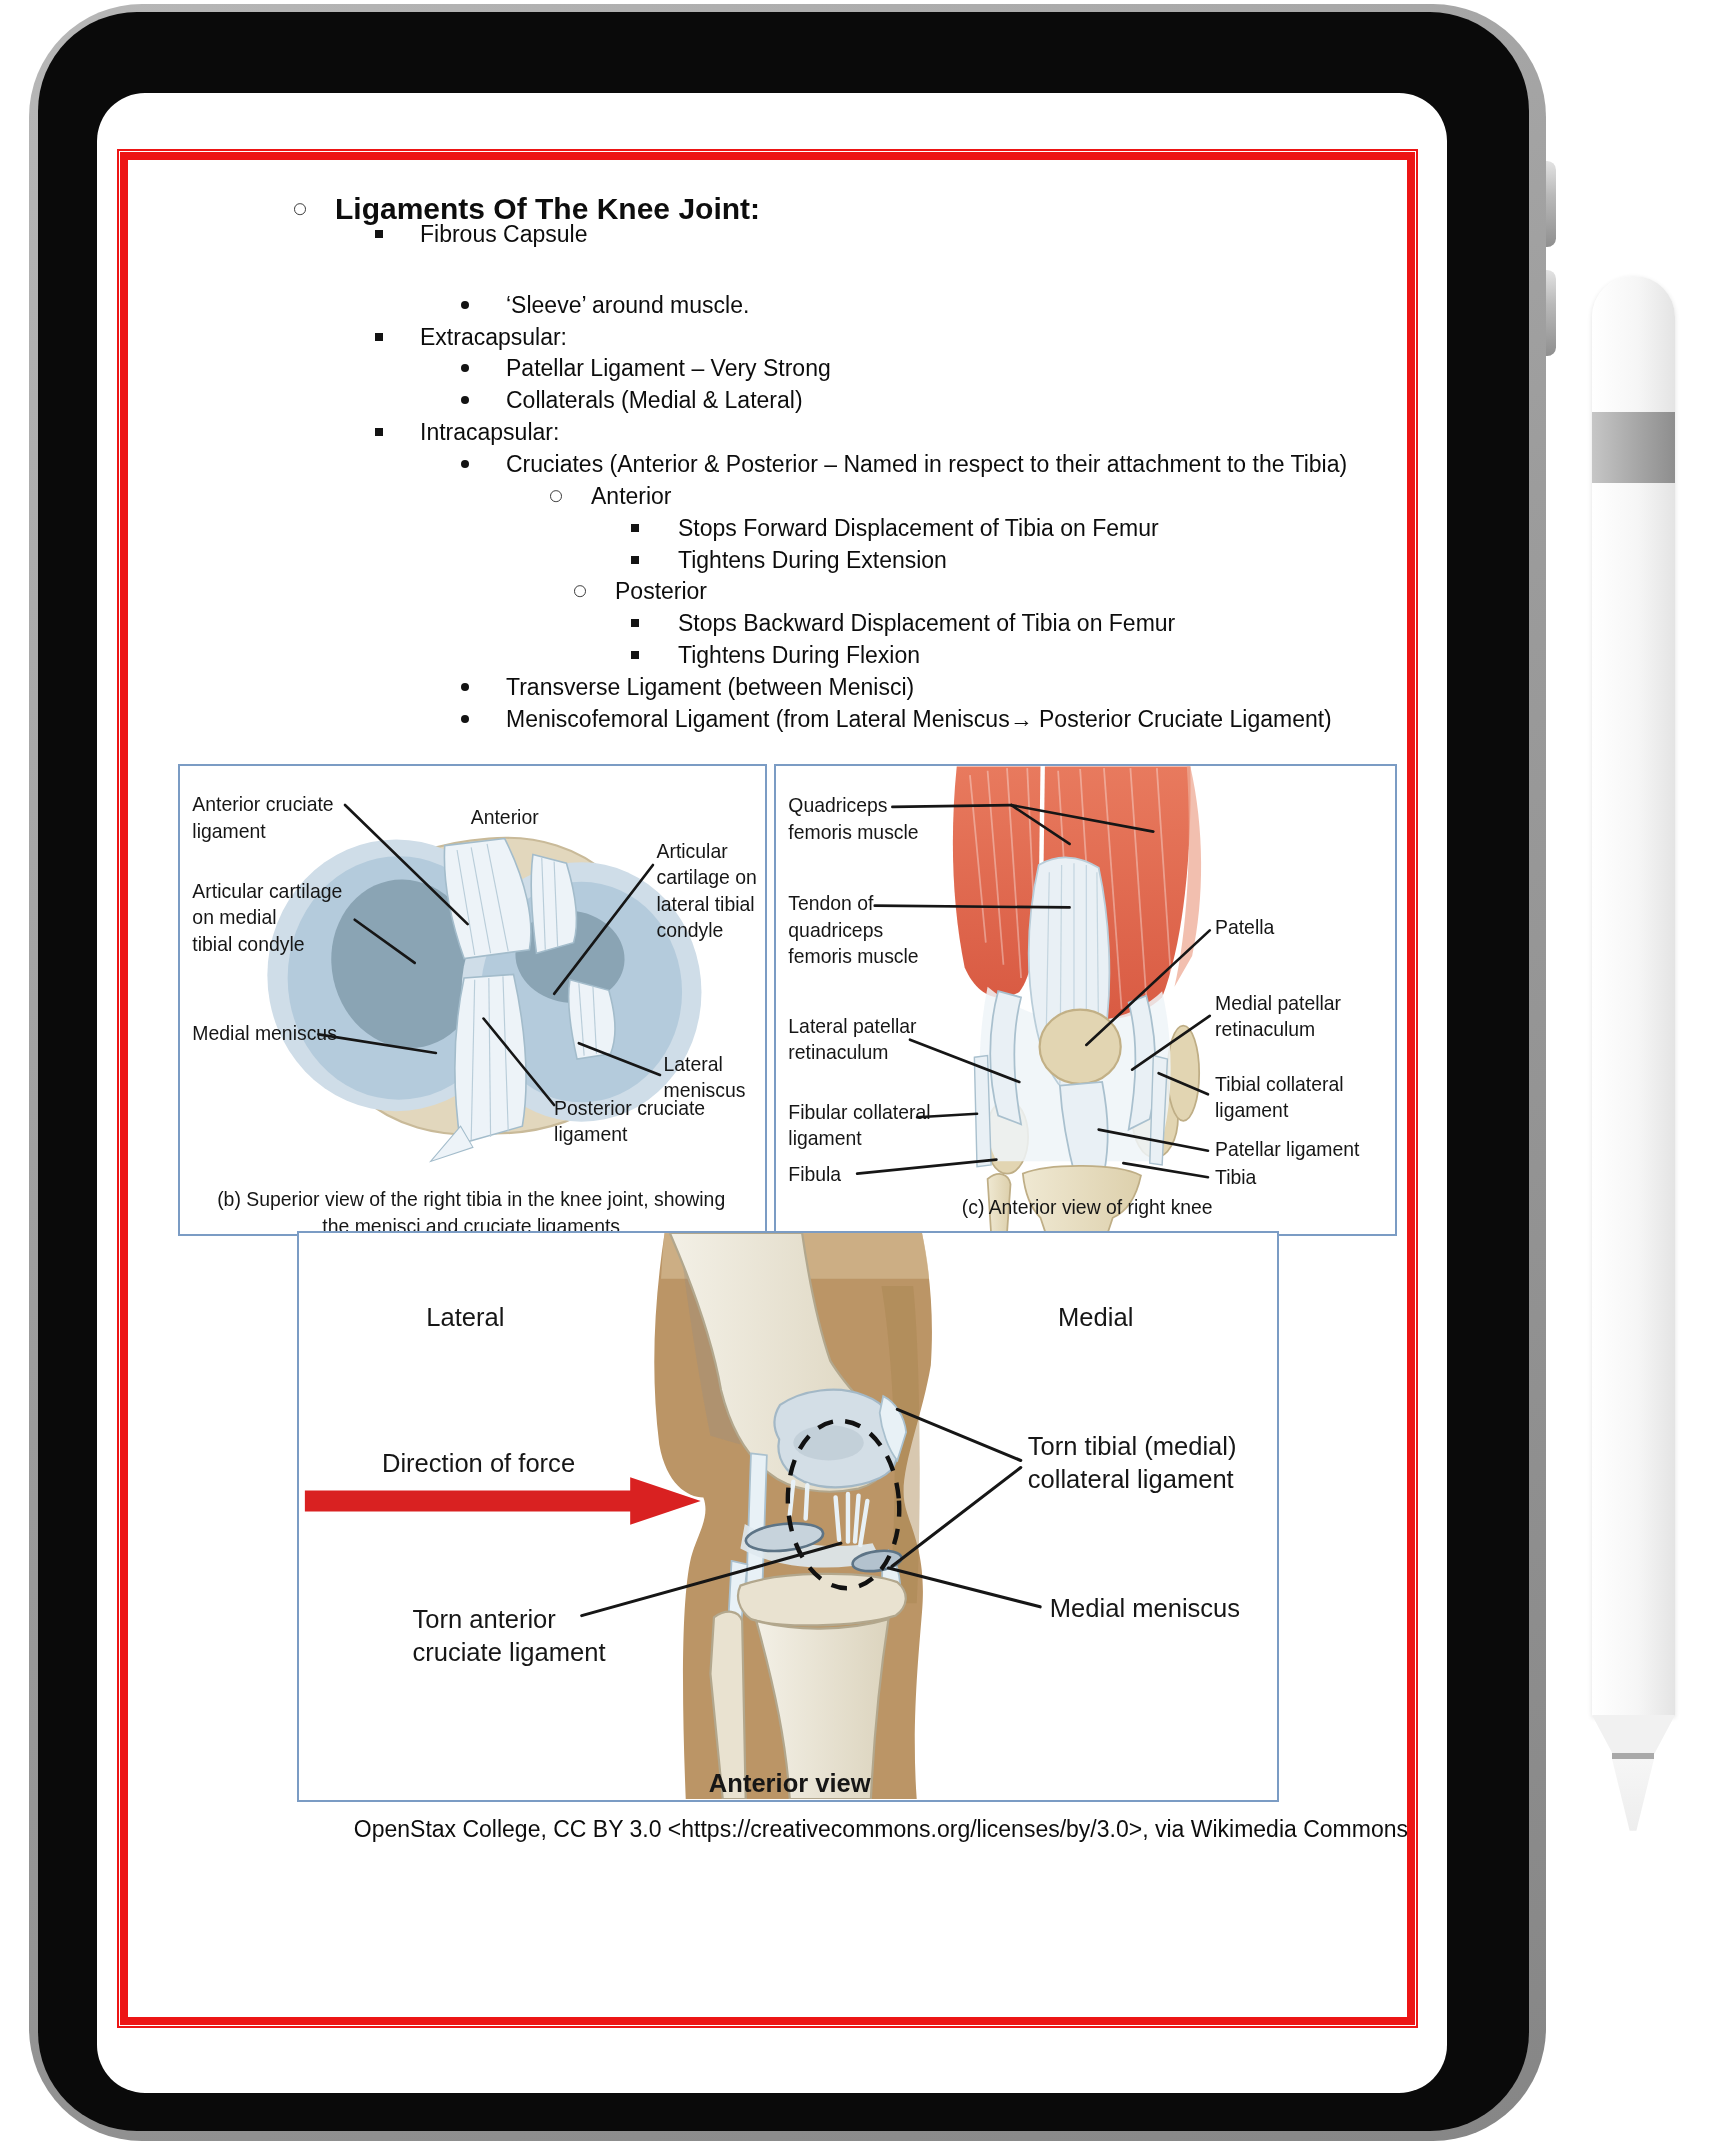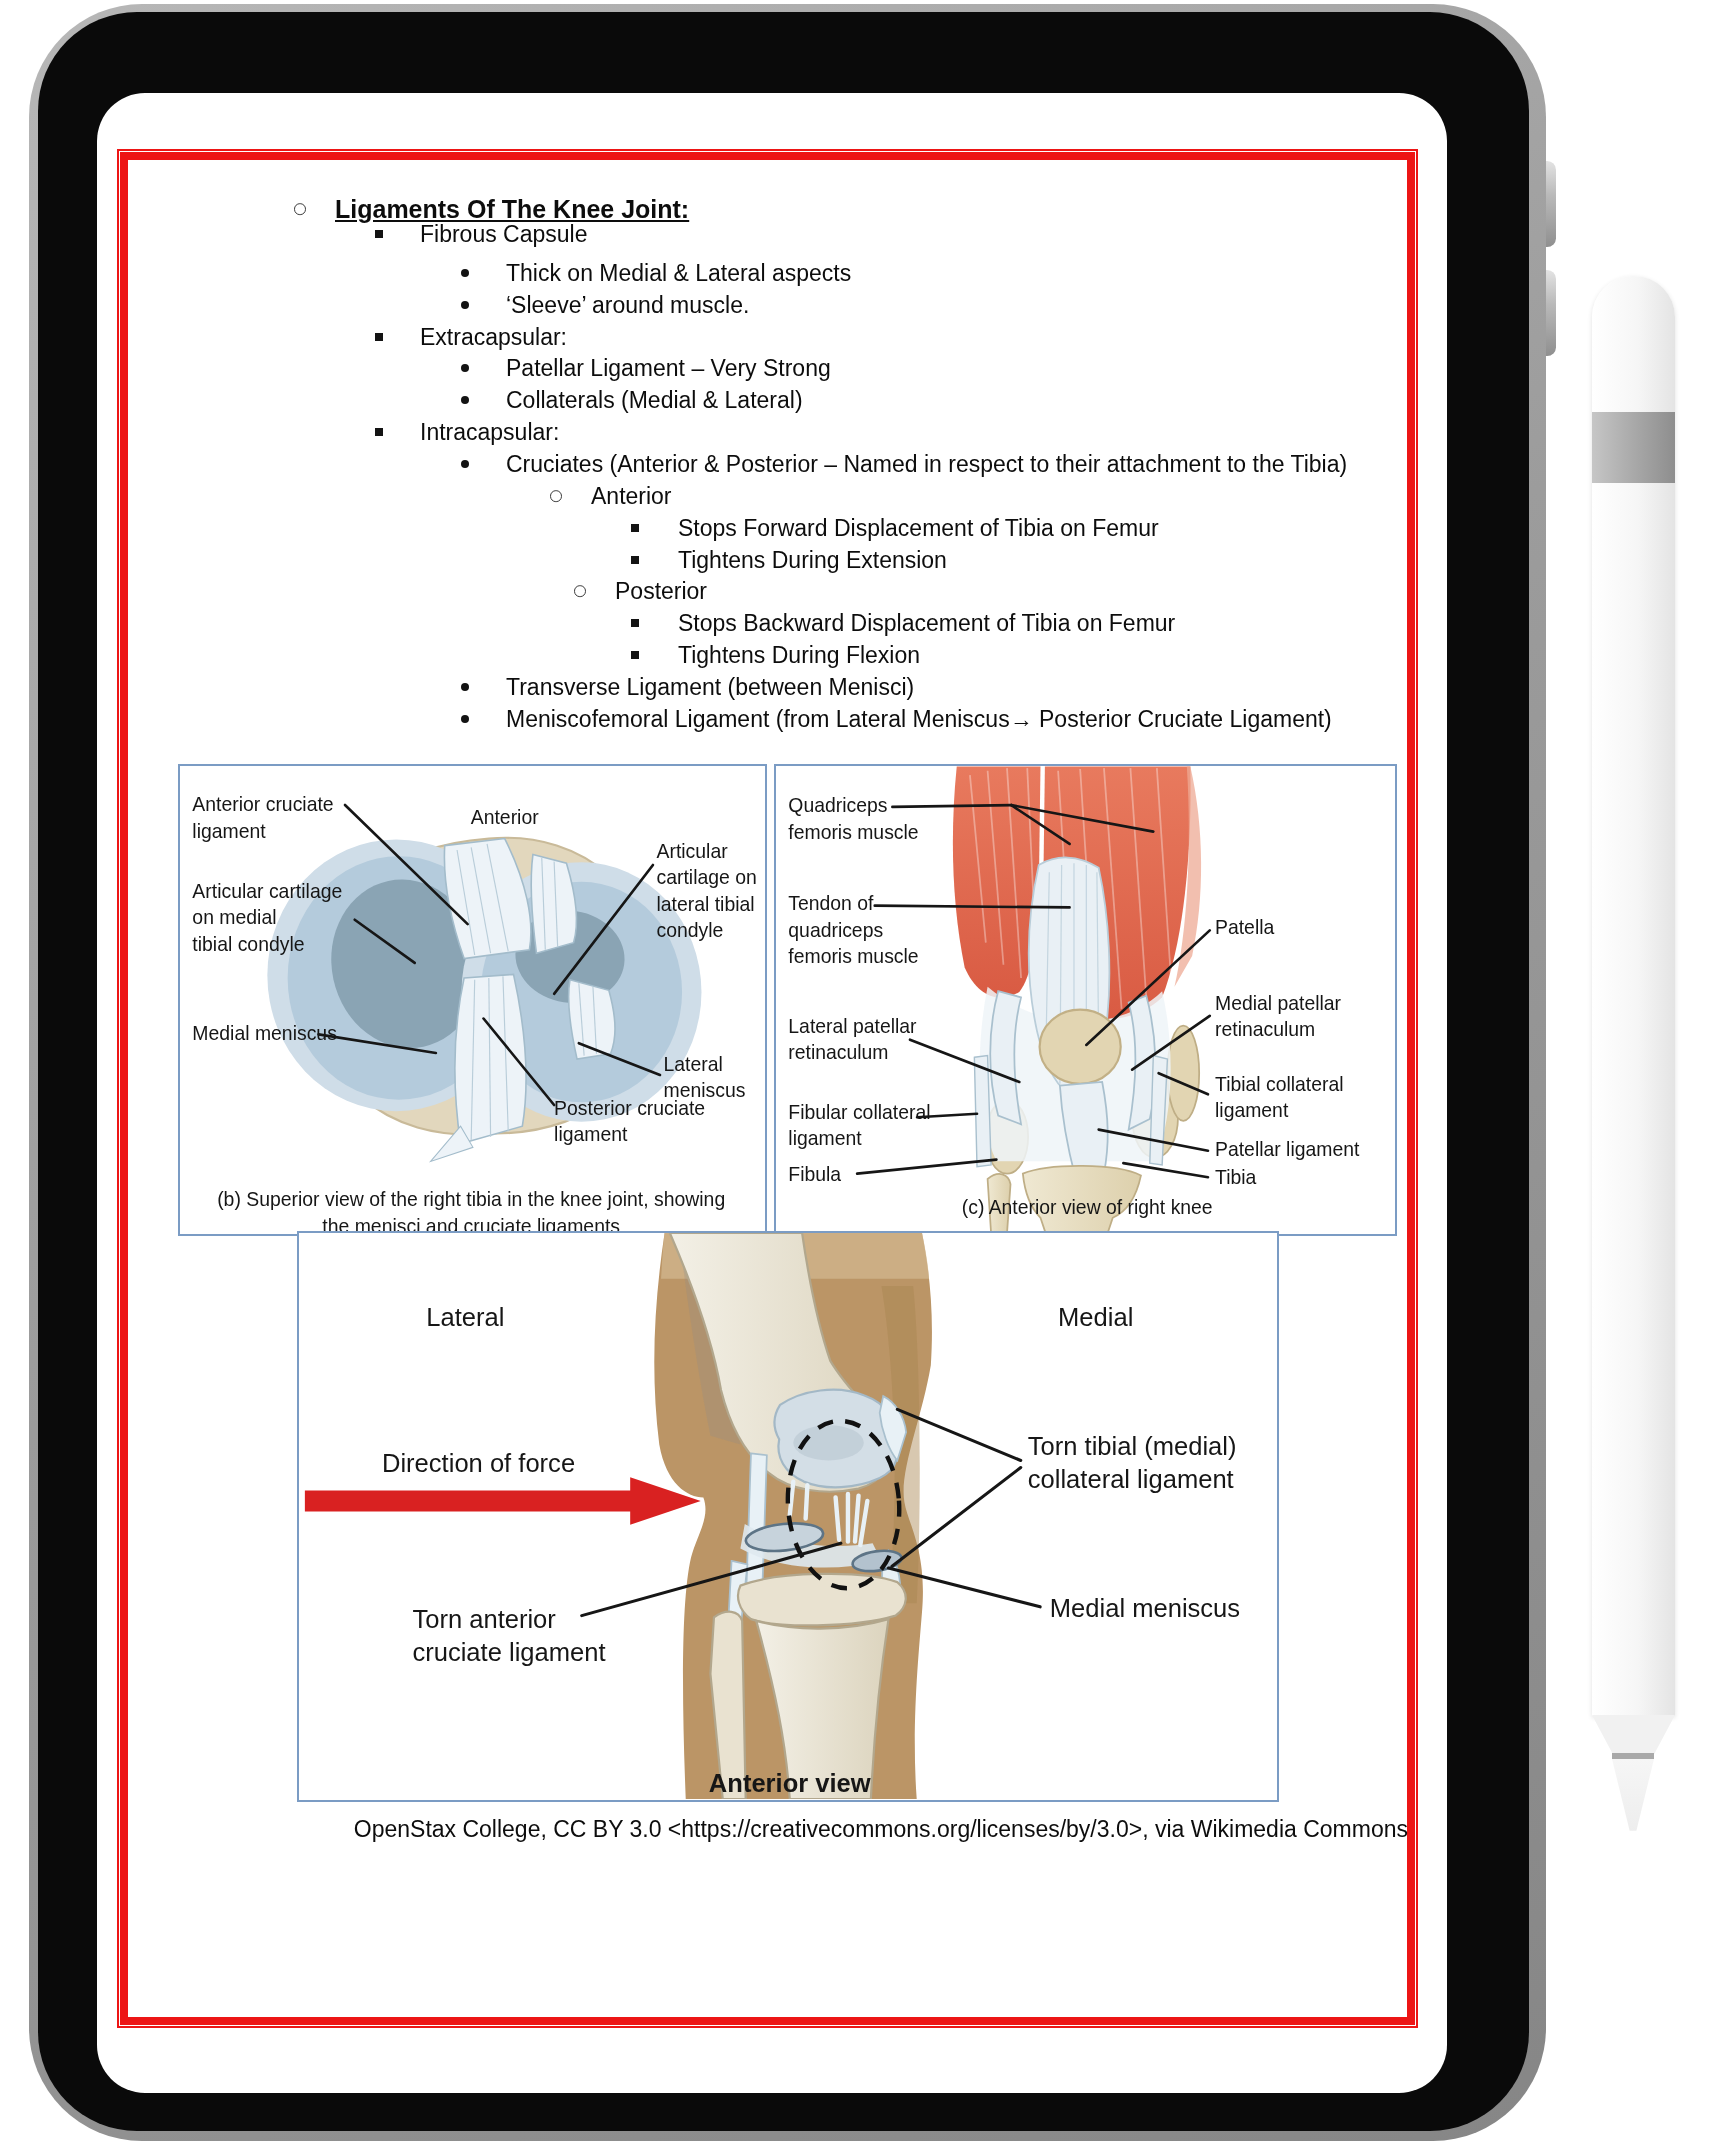--- a/index.html
+++ b/index.html
@@ -25,21 +25,21 @@
   .doc{position:absolute;left:120px;top:152px;width:1279px;height:1857px;z-index:5;
        border:8.8px solid #ed1515;outline:2.6px solid #ed1515;outline-offset:1.8px;background:#fff;}
   
   #notes{position:absolute;left:0;top:0;width:1717px;height:759px;z-index:6;color:#000;}
   .nline{position:absolute;left:0;height:32px;width:1717px;font-size:23px;line-height:32px;color:#0d0d0d;}
   .nline .nt{position:absolute;white-space:nowrap;}
   .nline .mk{position:absolute;top:50%;transform:translateY(-50%);}
   .mk-circle{width:9.7px;height:9.7px;border:1.5px solid #3c3c3c;border-radius:50%;background:transparent;}
   .mk-square{width:8px;height:8px;background:#131313;}
   .mk-disc{width:8px;height:8px;border-radius:50%;background:#131313;}
-  .nt-title{font-weight:bold;text-decoration:underline;font-size:25px;}
+  .nt-title{font-weight:bold;font-size:30px;}
   
   .figbox{position:absolute;background:#ffffff;border:2.2px solid #7b9cc4;box-sizing:border-box;z-index:6;}
   #figb{left:178px;top:764px;width:589px;height:472px;}
   #figc{left:774px;top:764px;width:623px;height:472px;}
   #figmain{left:297px;top:1231px;width:982px;height:571px;}
   .figbox svg{position:absolute;left:0;top:0;}
   .attribution{position:absolute;left:138px;top:1816px;width:1270px;text-align:right;z-index:6;
                font-size:23px;color:#0d0d0d;}
 </style>
 </head>
@@ -63,24 +63,20 @@
   <div class="doc"></div>
 
   <div id="notes">
       <div class="nline" style="top: 193px;">
         <span class="mk mk-circle" style="left: 294px;"></span>
         <span class="nt nt-title" style="left: 335px;">Ligaments Of The Knee Joint:</span>
       </div>
       <div class="nline" style="top: 218px; padding-left: 36px;">
         <span class="mk mk-square" style="left: 375px;"></span>
         <span class="nt" style="left: 420px;">Fibrous Capsule</span>
-      </div>
-      <div class="nline" style="top: 257px;">
-        <span class="mk mk-disc" style="left: 461px;"></span>
-        <span class="nt" style="left: 506px;">Thick on Medial &amp; Lateral aspects</span>
       </div>
       <div class="nline" style="top: 289px;">
         <span class="mk mk-disc" style="left: 461px;"></span>
         <span class="nt" style="left: 506px;">‘Sleeve’ around muscle.</span>
       </div>
       <div class="nline" style="top: 321px;">
         <span class="mk mk-square" style="left: 375px;"></span>
         <span class="nt" style="left: 420px;">Extracapsular:</span>
       </div>
       <div class="nline" style="top: 352px;">

